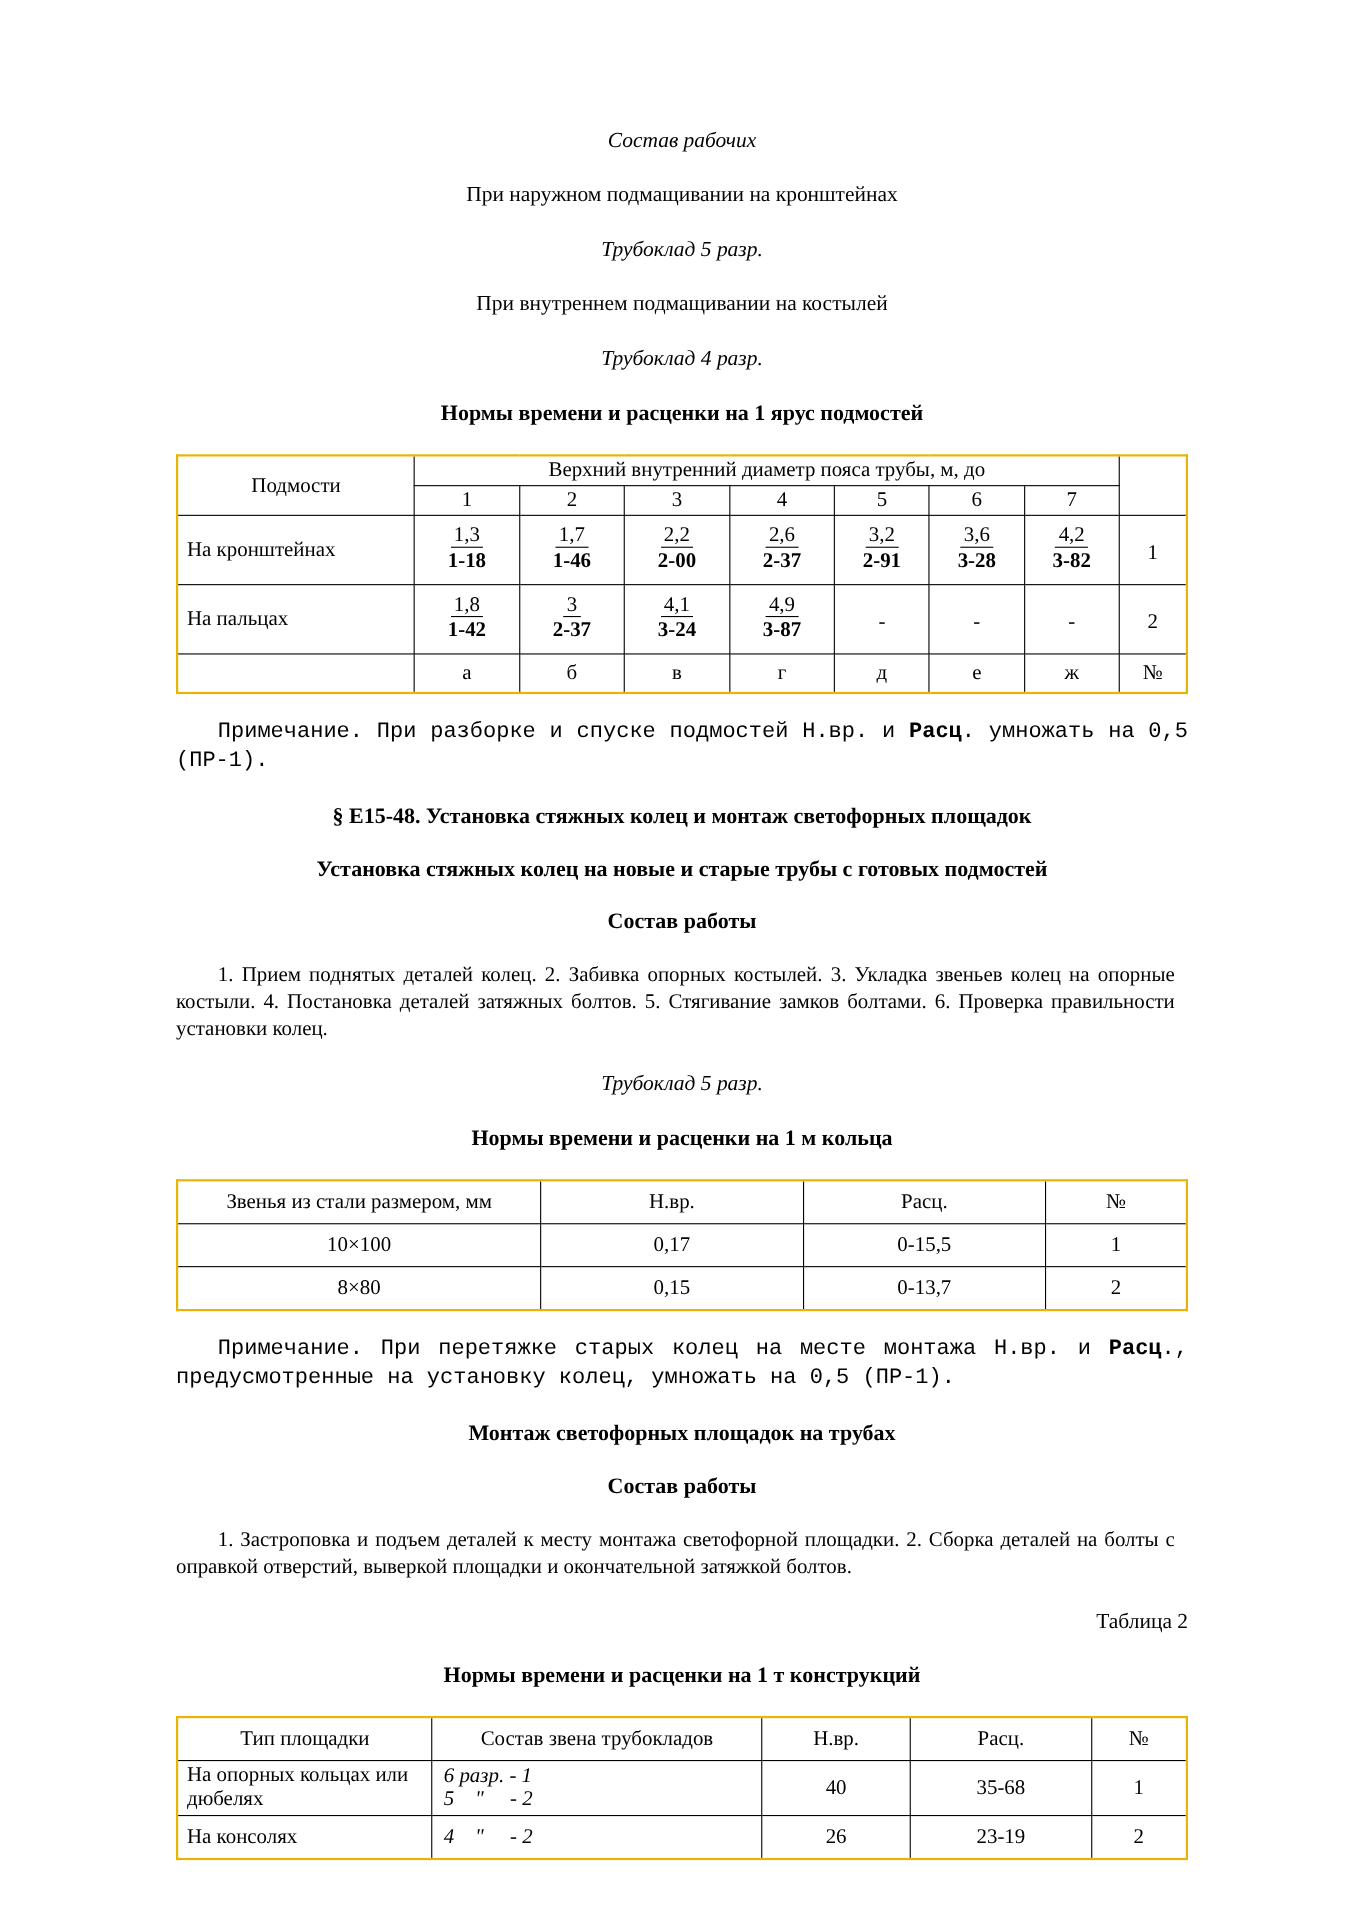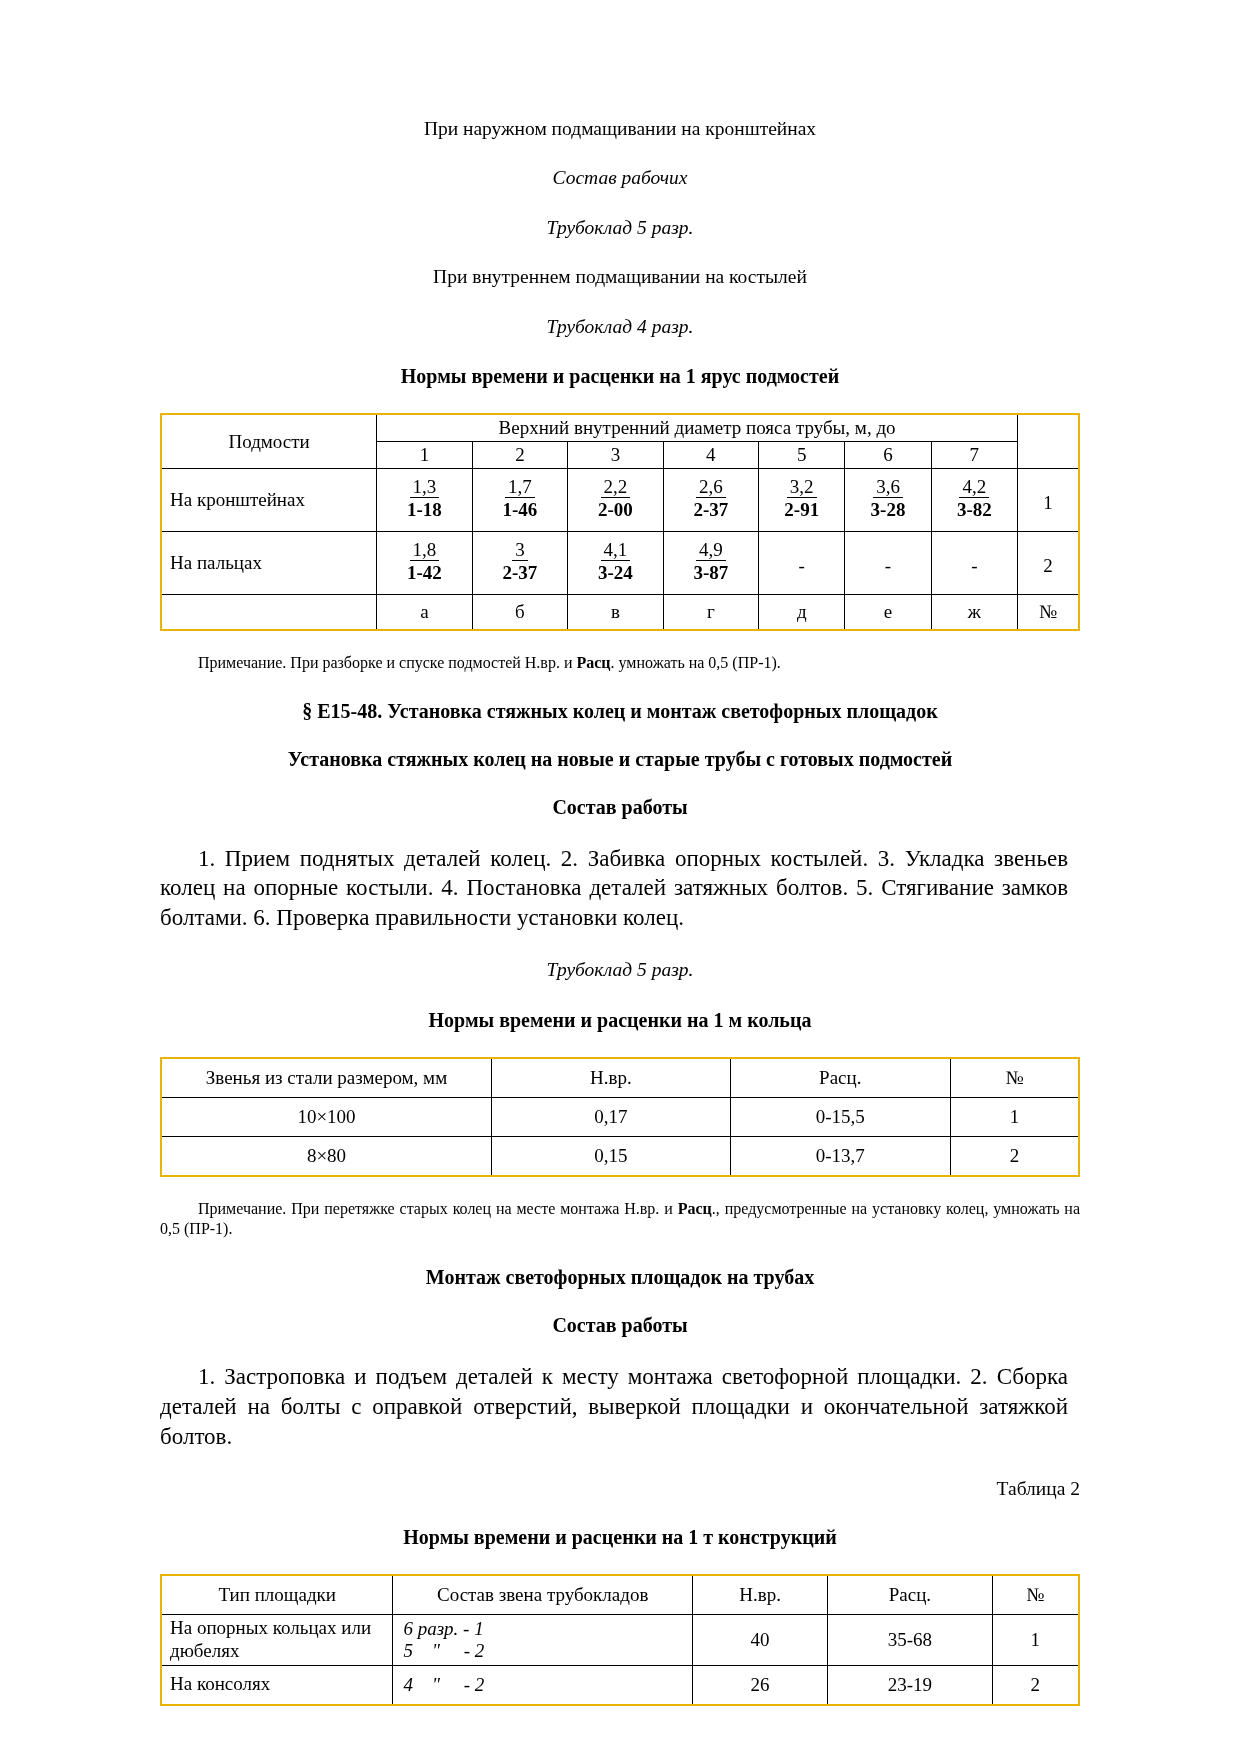--- a/index.html
+++ b/index.html
@@ -29,33 +29,34 @@
   }
   .line-center.ital { font-style: italic; }
   .heading-bold {
     text-align: center;
     font-size: 20px;
     font-weight: bold;
     line-height: 1.15;
     margin: 0 0 25px 0;
   }
   .para {
-    font-size: 23px;
+    font-size: 19px;
     line-height: 1.30;
     text-align: justify;
     text-indent: 38px;
     margin: 0 12px 26px 0;
     hyphens: none;
   }
   .note {
-    font-size: 16px;
+    font-size: 20px;
     line-height: 1.30;
     text-align: justify;
     text-indent: 38px;
     margin: 22px 0 26px 0;
+    font-family: Liberation Mono, monospace;
   }
   .tbl-label {
     text-align: right;
     font-size: 19.5px;
     margin: 0 0 26px 0;
   }
 
   table.doc {
     border-collapse: collapse;
     width: 100%;
@@ -97,22 +98,22 @@
   .t2 td { height: 34px; }
   .t3 td { height: 34px; }
   .t3 .cell-left { line-height: 1.2; margin-left: 18px; }
   .crew { font-style: italic; text-align: left !important; padding-left: 10px !important; white-space: pre; }
 </style>
 </head>
 <body>
 
 <div class="page">
 
+  <div class="line-center ital">Состав рабочих</div>
   <div class="line-center">При наружном подмащивании на кронштейнах</div>
-  <div class="line-center ital">Состав рабочих</div>
   <div class="line-center ital">Трубоклад 5 разр.</div>
   <div class="line-center">При внутреннем подмащивании на костылей</div>
   <div class="line-center ital">Трубоклад 4 разр.</div>
 
   <div class="heading-bold">Нормы времени и расценки на 1 ярус подмостей</div>
 
   <table class="doc outer tbl1">
     <colgroup>
       <col style="width:23.5%">
       <col style="width:10.4%">

